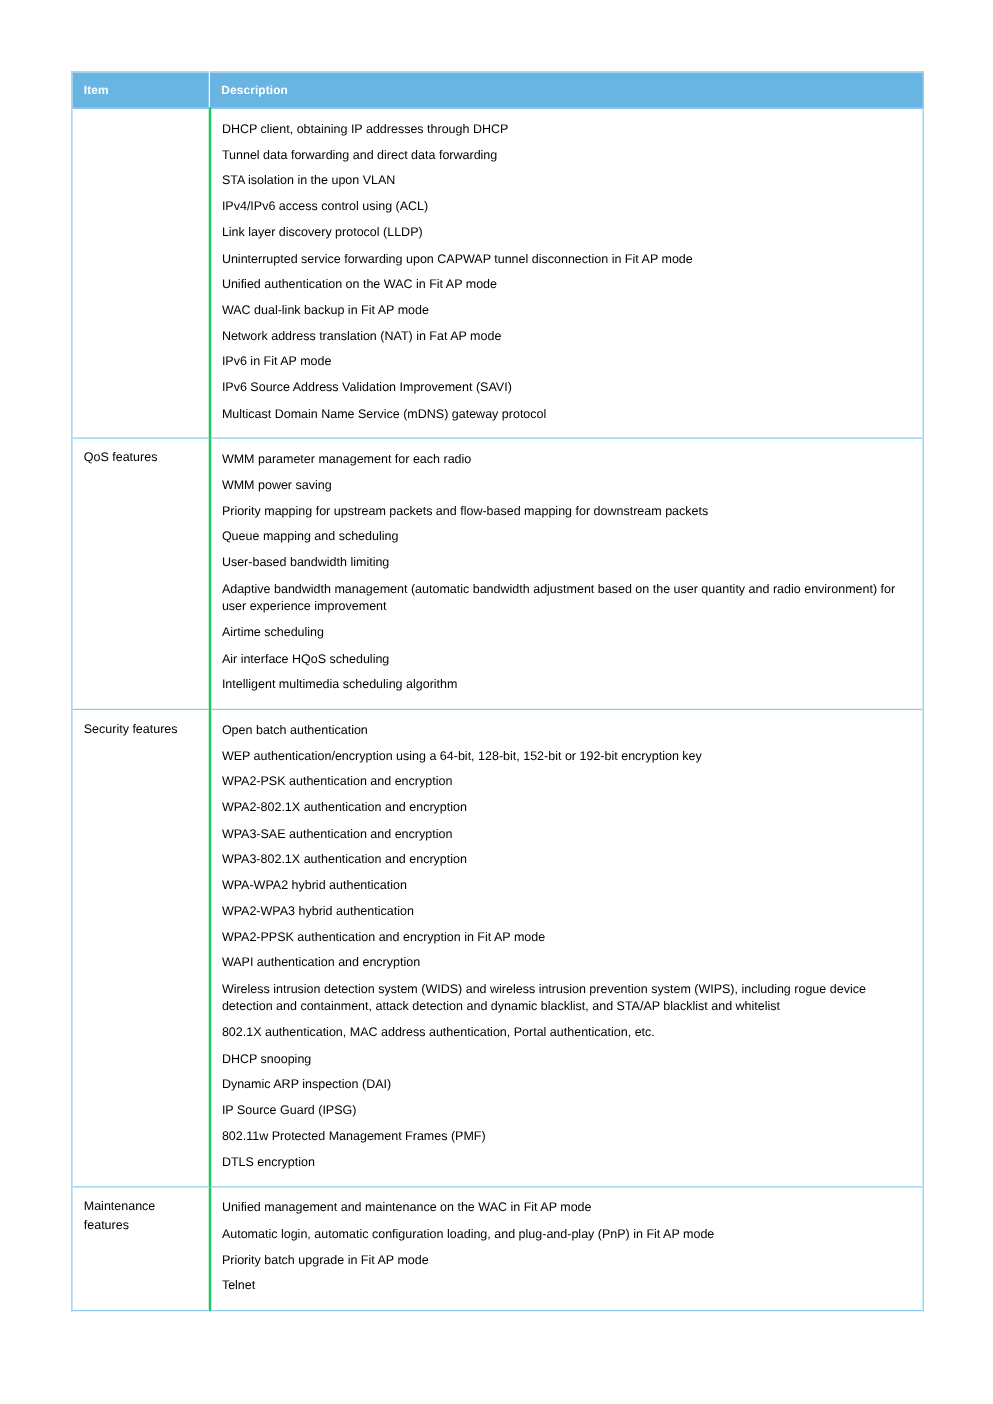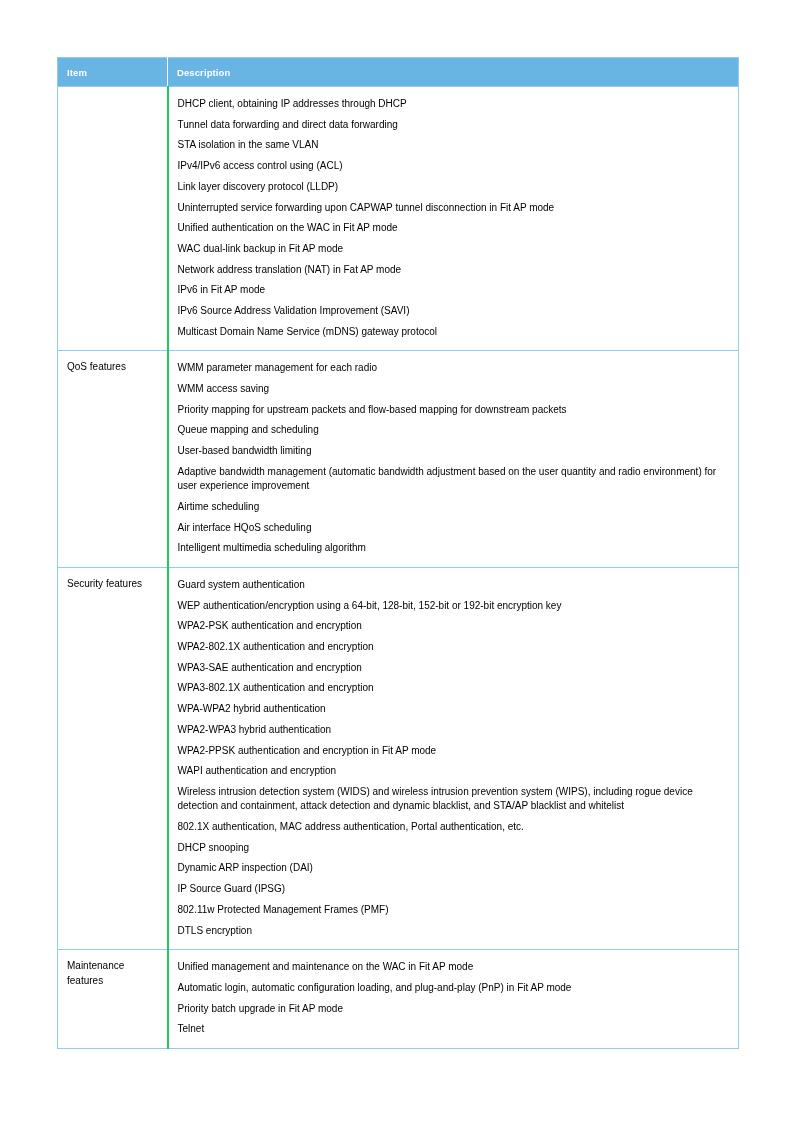--- a/index.html
+++ b/index.html
@@ -101,58 +101,58 @@
     </thead>
     <tbody>
       <tr class="section">
         <td class="item-cell">
           <span class="item-label"></span>
         </td>
         <td class="desc-cell">
           <ul class="feature-list">
             <li>DHCP client, obtaining IP addresses through DHCP</li>
             <li>Tunnel data forwarding and direct data forwarding</li>
-            <li>STA isolation in the same VLAN</li>
+            <li>STA isolation in the upon VLAN</li>
             <li>IPv4/IPv6 access control using (ACL)</li>
             <li>Link layer discovery protocol (LLDP)</li>
             <li>Uninterrupted service forwarding upon CAPWAP tunnel disconnection in Fit AP mode</li>
             <li>Unified authentication on the WAC in Fit AP mode</li>
             <li>WAC dual-link backup in Fit AP mode</li>
             <li>Network address translation (NAT) in Fat AP mode</li>
             <li>IPv6 in Fit AP mode</li>
             <li>IPv6 Source Address Validation Improvement (SAVI)</li>
             <li>Multicast Domain Name Service (mDNS) gateway protocol</li>
           </ul>
         </td>
       </tr>
       <tr class="section">
         <td class="item-cell">
           <span class="item-label">QoS features</span>
         </td>
         <td class="desc-cell">
           <ul class="feature-list">
             <li>WMM parameter management for each radio</li>
-            <li>WMM access saving</li>
+            <li>WMM power saving</li>
             <li>Priority mapping for upstream packets and flow-based mapping for downstream packets</li>
             <li>Queue mapping and scheduling</li>
             <li>User-based bandwidth limiting</li>
             <li>Adaptive bandwidth management (automatic bandwidth adjustment based on the user quantity and radio environment) for user experience improvement</li>
             <li>Airtime scheduling</li>
             <li>Air interface HQoS scheduling</li>
             <li>Intelligent multimedia scheduling algorithm</li>
           </ul>
         </td>
       </tr>
       <tr class="section">
         <td class="item-cell">
           <span class="item-label">Security features</span>
         </td>
         <td class="desc-cell">
           <ul class="feature-list">
-            <li>Guard system authentication</li>
+            <li>Open batch authentication</li>
             <li>WEP authentication/encryption using a 64-bit, 128-bit, 152-bit or 192-bit encryption key</li>
             <li>WPA2-PSK authentication and encryption</li>
             <li>WPA2-802.1X authentication and encryption</li>
             <li>WPA3-SAE authentication and encryption</li>
             <li>WPA3-802.1X authentication and encryption</li>
             <li>WPA-WPA2 hybrid authentication</li>
             <li>WPA2-WPA3 hybrid authentication</li>
             <li>WPA2-PPSK authentication and encryption in Fit AP mode</li>
             <li>WAPI authentication and encryption</li>
             <li>Wireless intrusion detection system (WIDS) and wireless intrusion prevention system (WIPS), including rogue device detection and containment, attack detection and dynamic blacklist, and STA/AP blacklist and whitelist</li>

